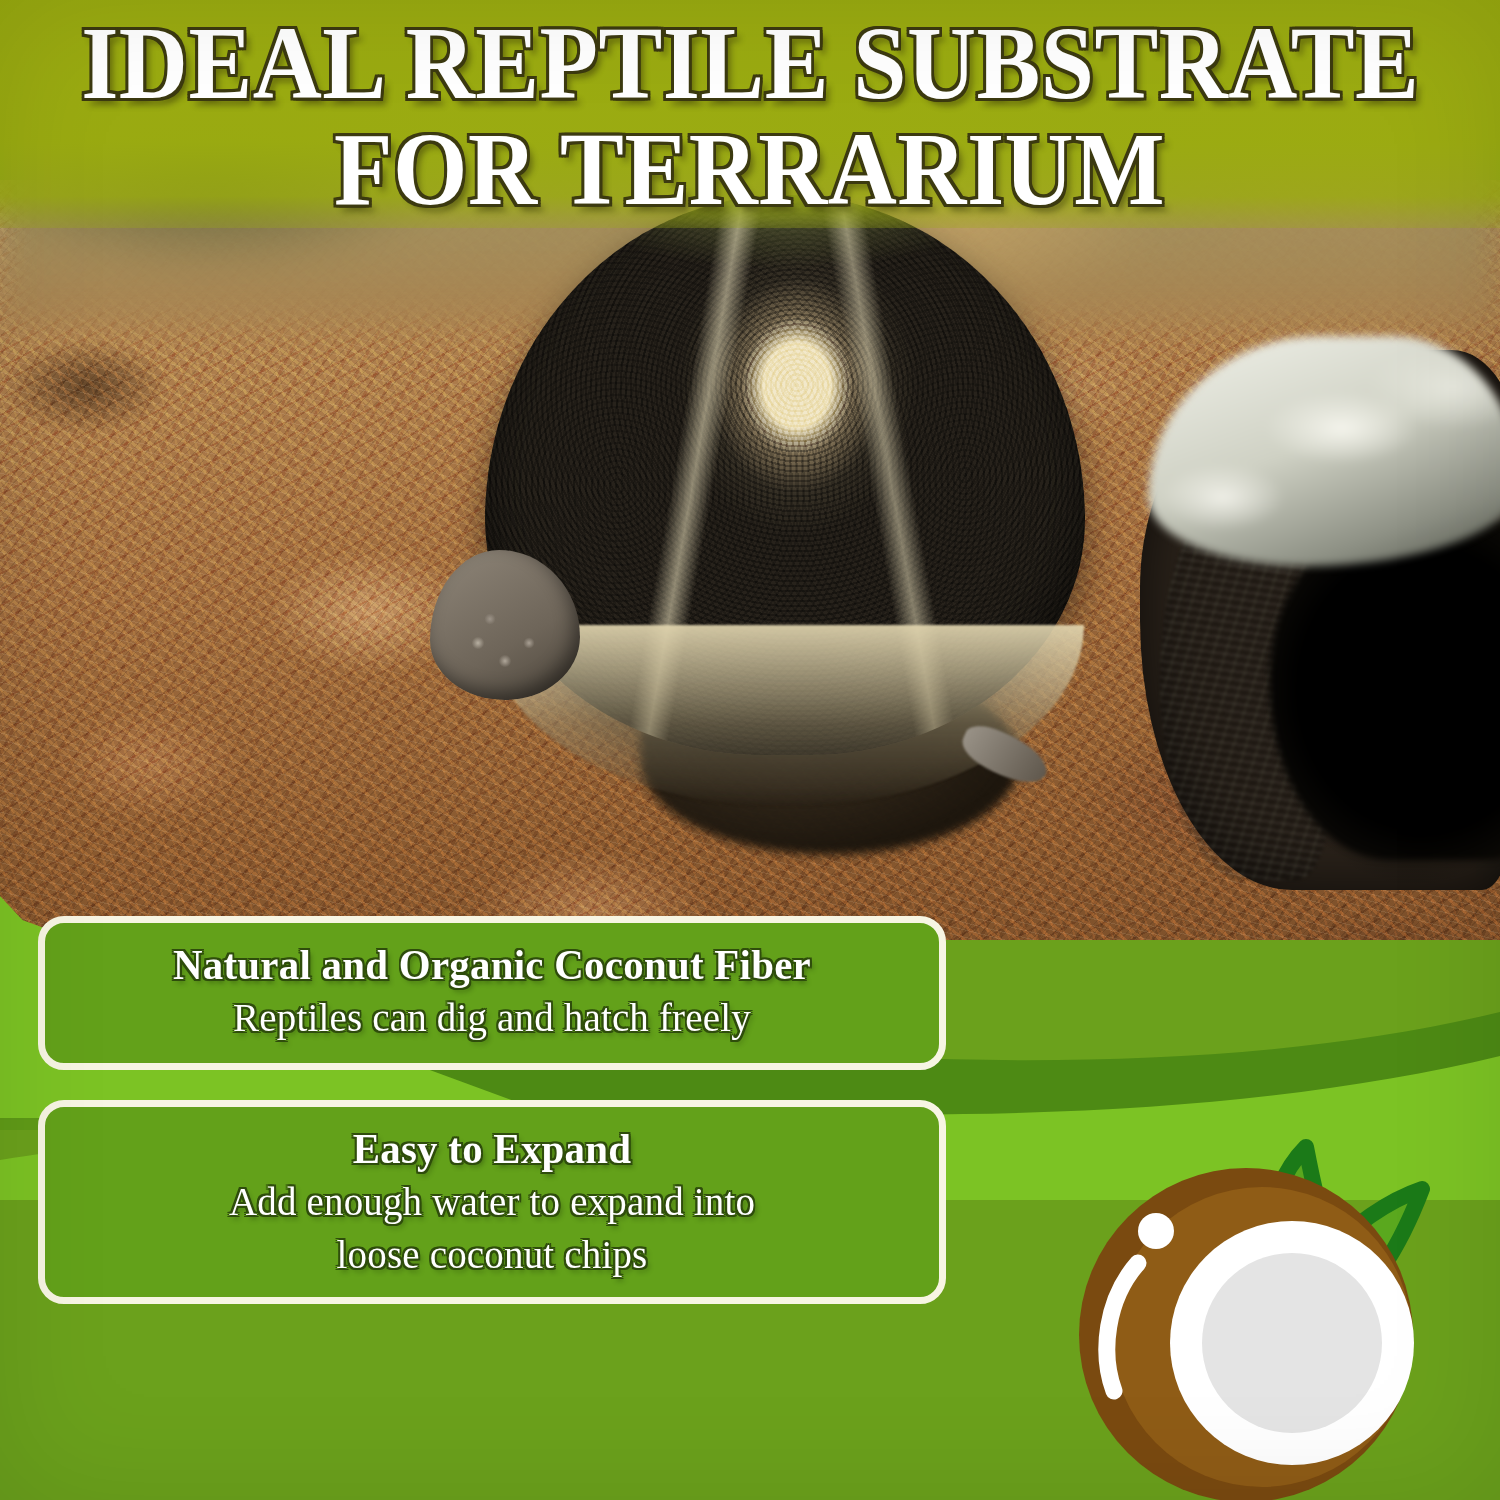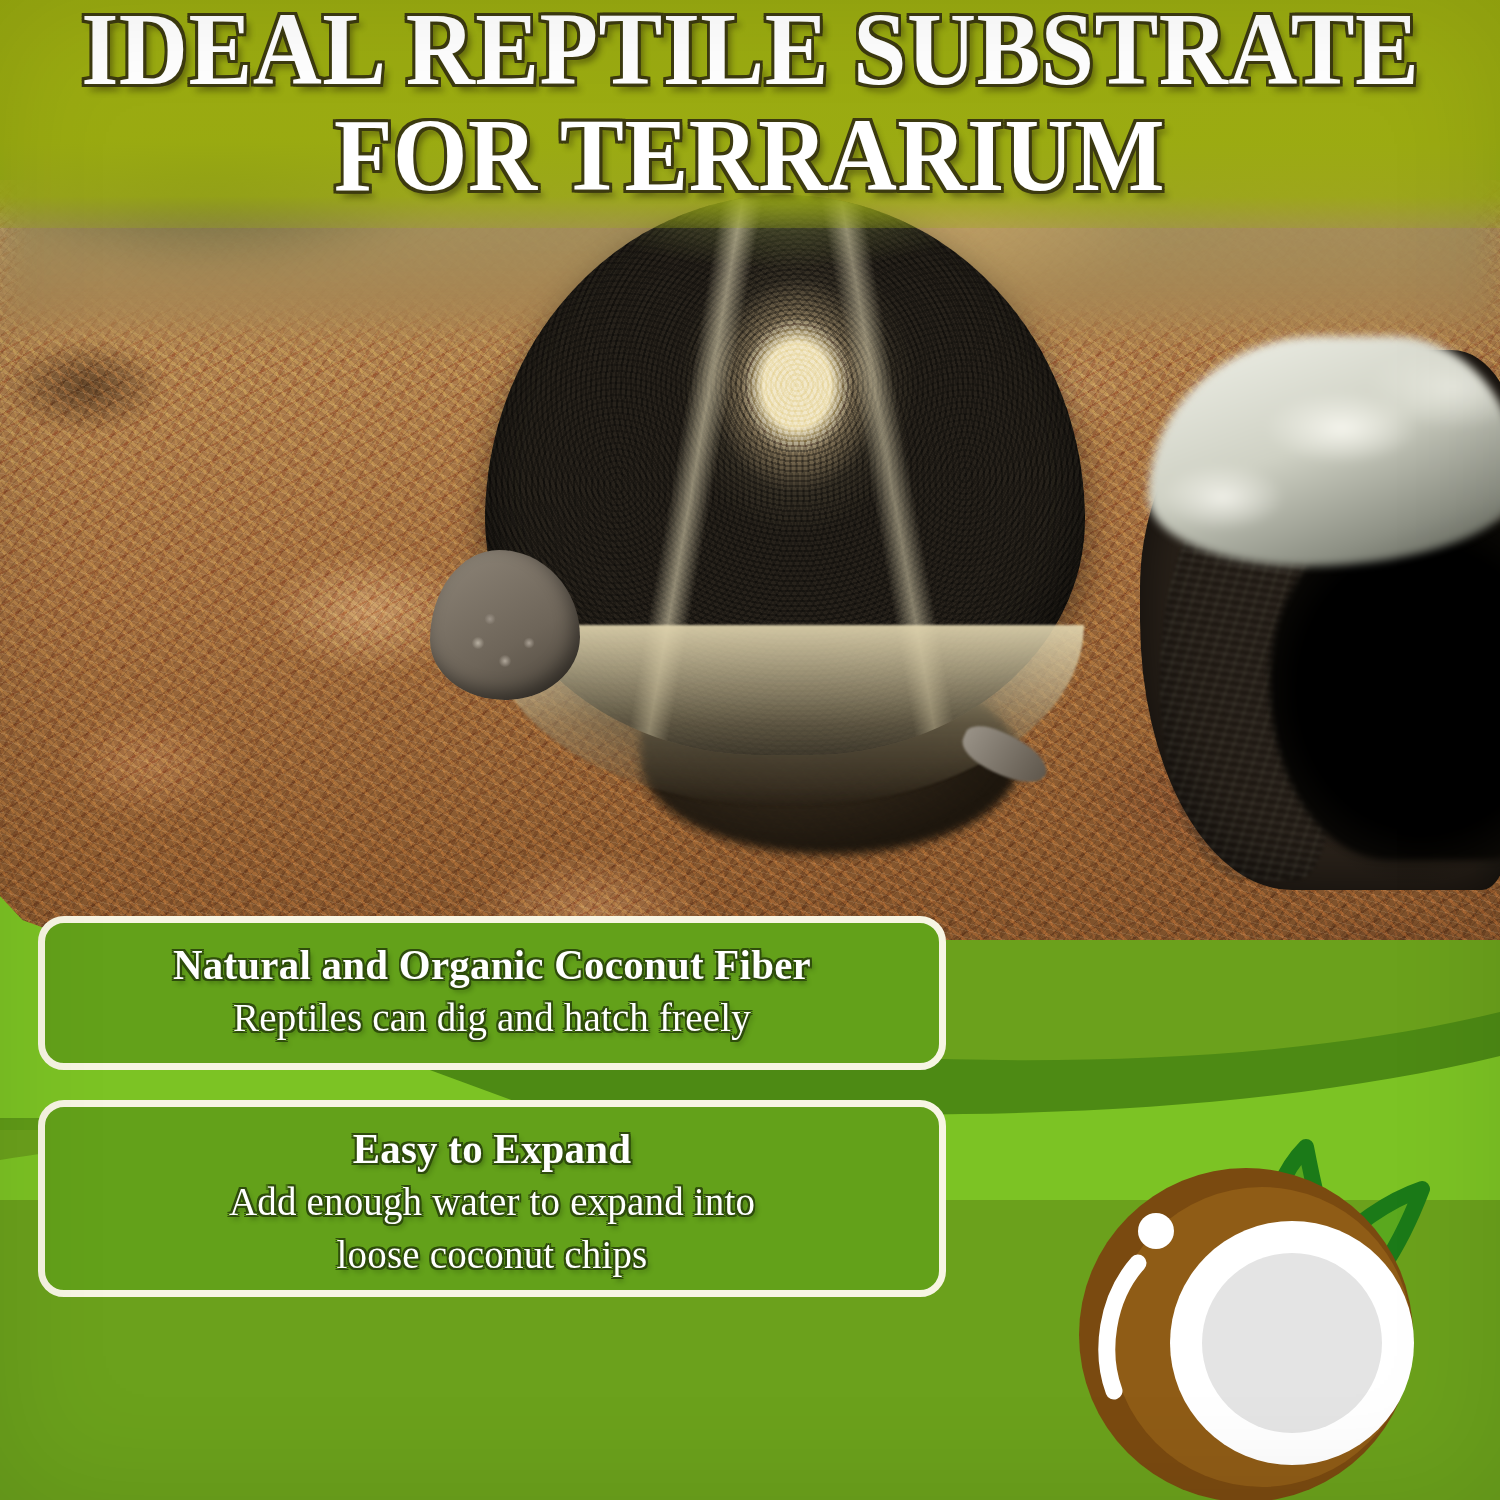--- a/index.html
+++ b/index.html
@@ -168,20 +168,21 @@
 
   
   .header {
     position:absolute; left:0; top:0; width:1500px; height:228px;
     background:linear-gradient(180deg,
        rgba(155,172,15,.97) 0%,
        rgba(155,172,15,.96) 62%,
        rgba(155,172,15,.82) 86%,
        rgba(155,172,15,.30) 100%);
     display:flex; flex-direction:column; align-items:center; justify-content:flex-start;
+    padding-top:14px;
   }
   .title-line {
     font-family:"Liberation Serif", serif;
     font-weight:700;
     color:#ffffff;
     letter-spacing:.5px;
     line-height:.94;
     text-align:center;
     transform:scaleX(.92);
     text-shadow:
@@ -238,21 +239,21 @@
     transform:scaleX(.95);
     text-shadow:
       -2px 0 0 #2f4d0c, 2px 0 0 #2f4d0c, 0 -2px 0 #2f4d0c, 0 2px 0 #2f4d0c,
       -2px -2px 0 #2f4d0c, 2px -2px 0 #2f4d0c, -2px 2px 0 #2f4d0c, 2px 2px 0 #2f4d0c,
       3px 4px 5px rgba(20,40,4,.4);
   }
   .f-title { font-size:43px; font-weight:700; line-height:1.1; letter-spacing:.3px; }
   .f-sub   { font-size:41px; font-weight:400; line-height:1.14; margin-top:6px; letter-spacing:.2px; }
 
   
-  .feature-box.tall { padding-bottom:12px; }
+  .feature-box.tall { padding-bottom:19px; }
 
   
   .coconut-icon { position:absolute; left:1030px; top:1085px; width:470px; height:415px; }
   .coconut-icon svg { display:block; width:470px; height:415px; }
 
   
   .vignette {
     position:absolute; inset:0; pointer-events:none;
     box-shadow:inset 0 0 120px rgba(0,0,0,.10);
   }

